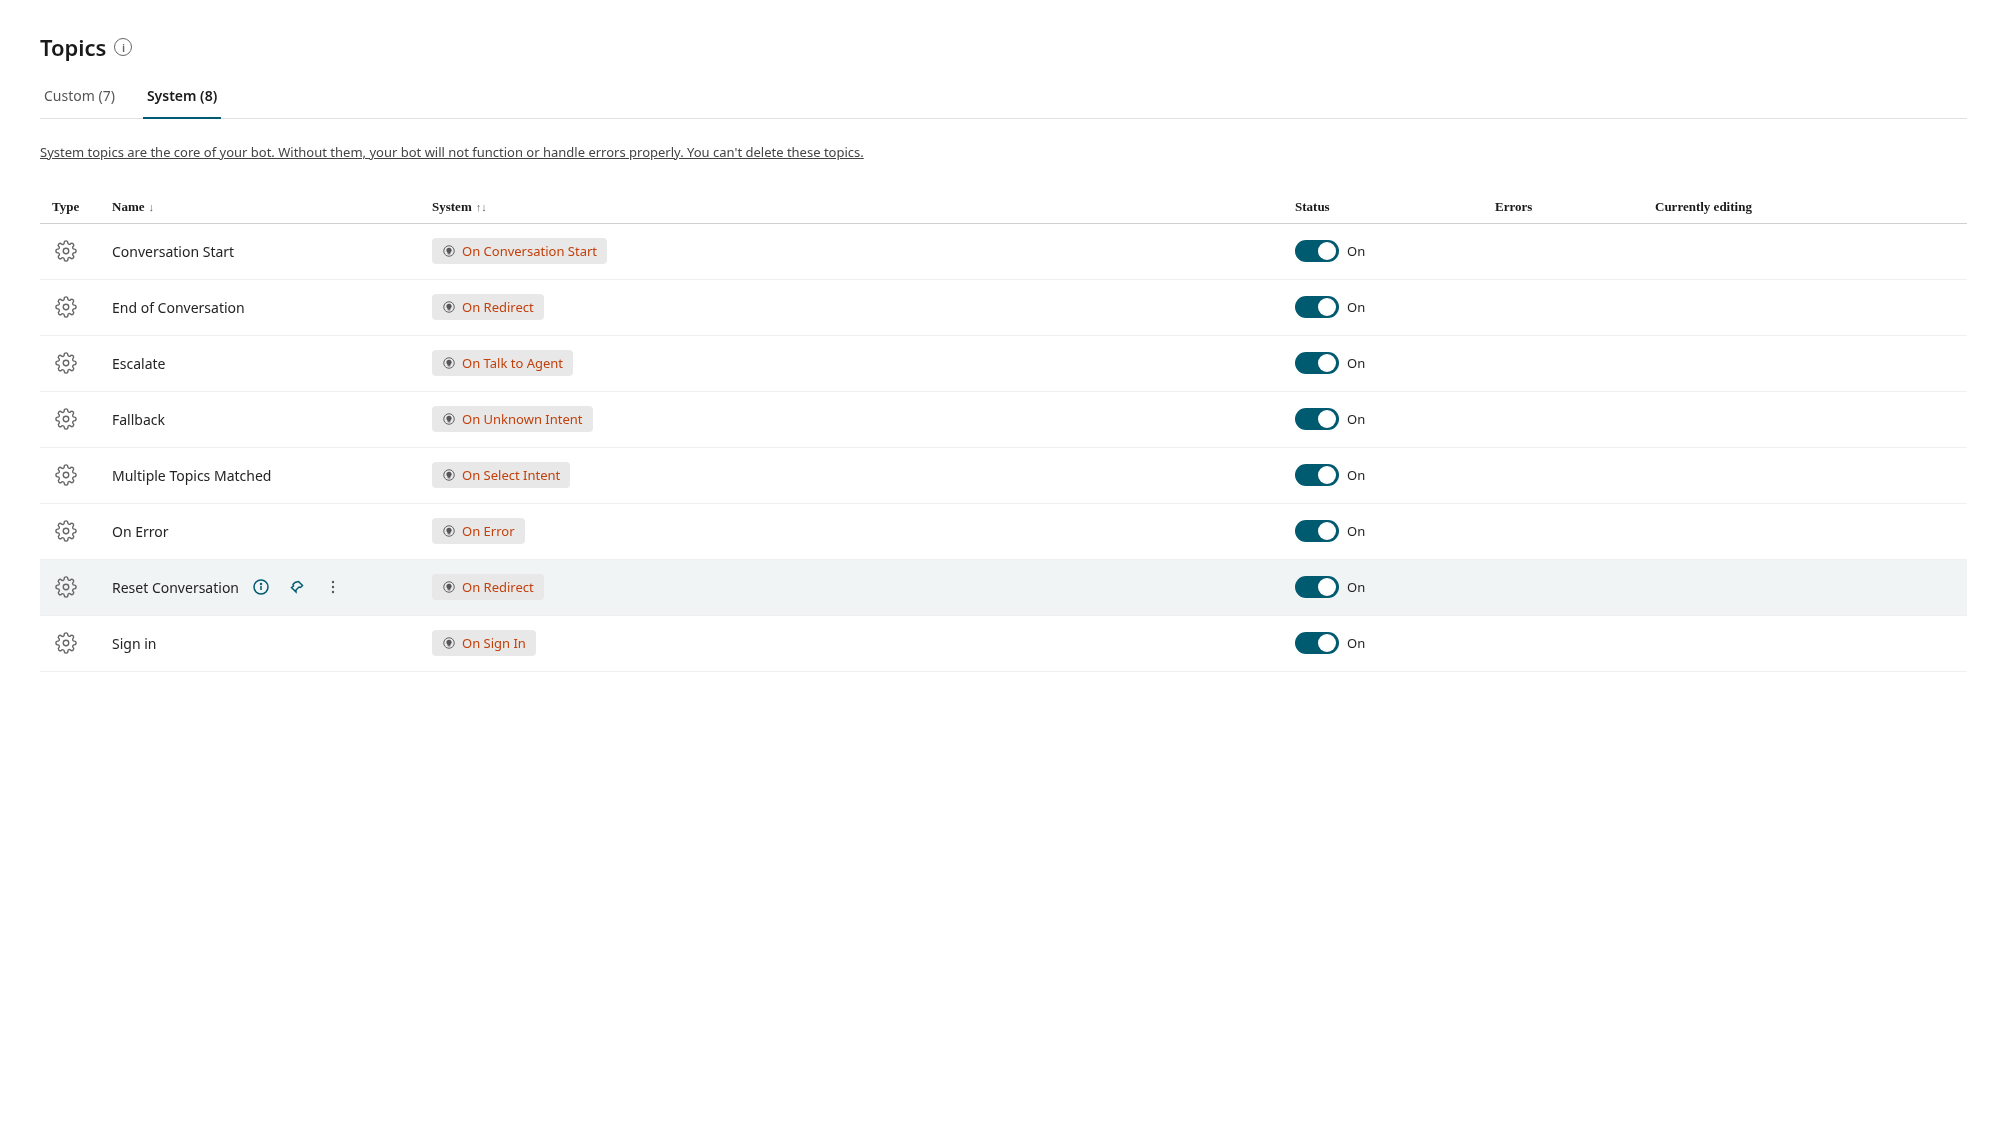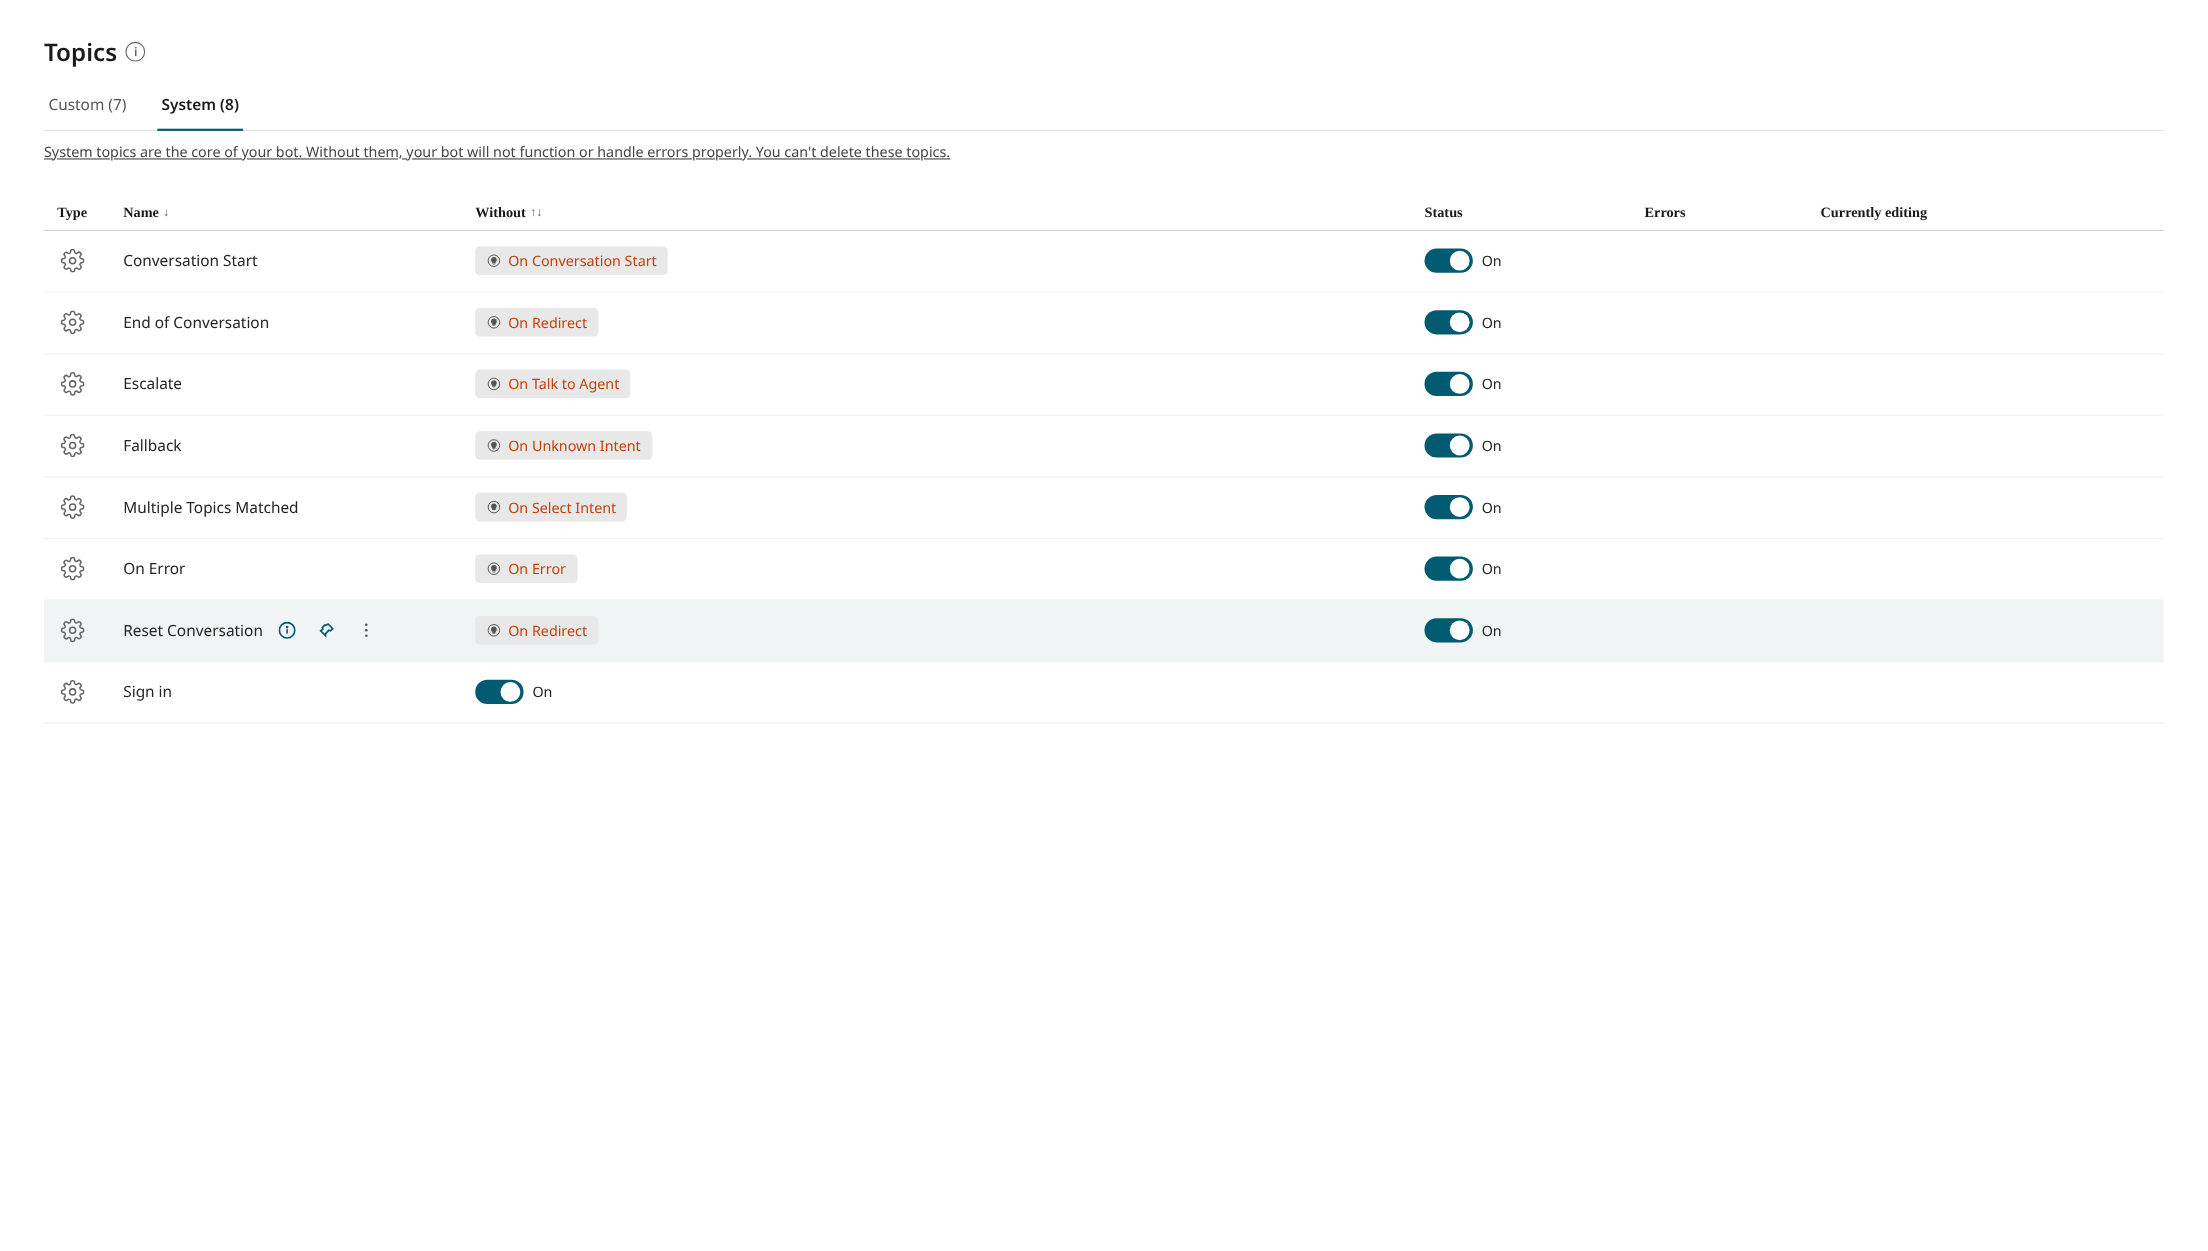--- a/index.html
+++ b/index.html
@@ -31,21 +31,21 @@
       align-items: center;
       justify-content: center;
       font-size: 11px;
       color: #666;
       cursor: pointer;
     }
     .tabs {
       display: flex;
       gap: 24px;
       border-bottom: 1px solid #e0e0e0;
-      margin-bottom: 10px;
+      margin-bottom: 24px;
     }
     .tab {
       padding: 8px 4px 12px;
       cursor: pointer;
       font-size: 14px;
       color: #555;
       border-bottom: 2px solid transparent;
       margin-bottom: -1px;
     }
     .tab.active {
@@ -199,21 +199,21 @@
   <div class="table-container">
     <div class="table-header">
       <div class="col-type">
         <span>Type</span>
       </div>
       <div class="col-name">
         <span>Name</span>
         <span class="sort-icon">↓</span>
       </div>
       <div class="col-trigger">
-        <span>Without</span>
+        <span>System</span>
         <span class="sort-icon">↑↓</span>
       </div>
       <div class="col-status">
         <span>Status</span>
       </div>
       <div class="col-errors">
         <span>Errors</span>
       </div>
       <div class="col-editing">
         <span>Currently editing</span>
@@ -464,20 +464,31 @@
     <div class="gear-icon">
             <svg class="gear-svg" viewBox="0 0 24 24" fill="none" stroke="currentColor" stroke-width="1.5">
     <circle cx="12" cy="12" r="3"></circle>
     <path d="M19.4 15a1.65 1.65 0 0 0 .33 1.82l.06.06a2 2 0 0 1-2.83 2.83l-.06-.06a1.65 1.65 0 0 0-1.82-.33 1.65 1.65 0 0 0-1 1.51V21a2 2 0 0 1-4 0v-.09A1.65 1.65 0 0 0 9 19.4a1.65 1.65 0 0 0-1.82.33l-.06.06a2 2 0 0 1-2.83-2.83l.06-.06A1.65 1.65 0 0 0 4.68 15a1.65 1.65 0 0 0-1.51-1H3a2 2 0 0 1 0-4h.09A1.65 1.65 0 0 0 4.6 9a1.65 1.65 0 0 0-.33-1.82l-.06-.06a2 2 0 0 1 2.83-2.83l.06.06A1.65 1.65 0 0 0 9 4.68a1.65 1.65 0 0 0 1-1.51V3a2 2 0 0 1 4 0v.09a1.65 1.65 0 0 0 1 1.51 1.65 1.65 0 0 0 1.82-.33l.06-.06a2 2 0 0 1 2.83 2.83l-.06.06A1.65 1.65 0 0 0 19.4 9a1.65 1.65 0 0 0 1.51 1H21a2 2 0 0 1 0 4h-.09a1.65 1.65 0 0 0-1.51 1z"></path>
   </svg>
           </div>
     <div class="row-name">
       <span>Sign in</span>
 
     </div>
+    <div>
+      <span class="trigger-badge">
+        <span class="trigger-dot">
+                <svg width="12" height="12" viewBox="0 0 16 16" fill="#555">
+    <circle cx="8" cy="8" r="7" fill="none" stroke="#555" stroke-width="1.2"></circle>
+    <path d="M8 3.5C6.07 3.5 4.5 5.07 4.5 7c0 1.2.6 2.25 1.5 2.9V11.5h4V9.9c.9-.65 1.5-1.7 1.5-2.9C11.5 5.07 9.93 3.5 8 3.5zm-1 8.5v.5h2V12H7z" fill="#555"></path>
+  </svg>
+              </span>
+        <span>On Sign In</span>
+      </span>
+    </div>
     <div class="status-cell">
 
     <div class="toggle"></div>
     <span class="status-label">On</span>
 
     </div>
     <div></div>
     <div></div>
   </div>
       </div>

